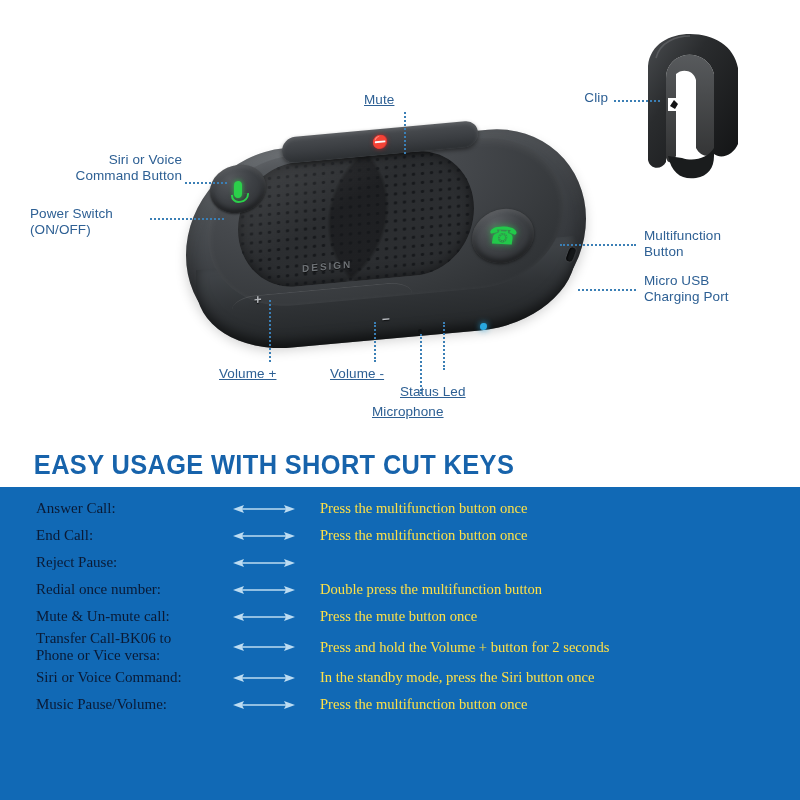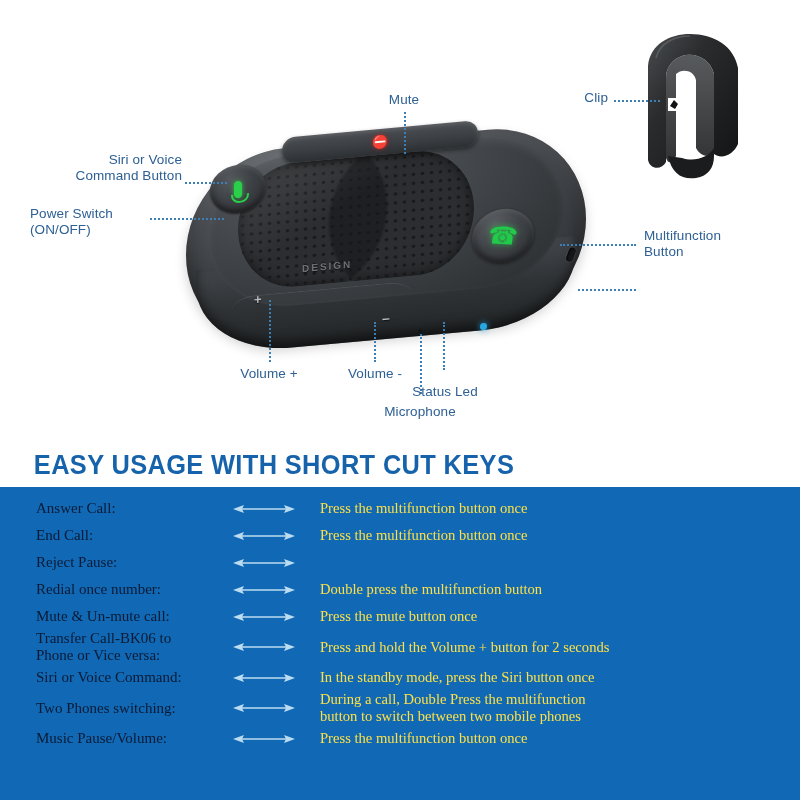--- a/index.html
+++ b/index.html
@@ -10,21 +10,21 @@
     font-family:"Liberation Sans", sans-serif;
     -webkit-font-smoothing:antialiased;
   }
   #page{position:relative;width:800px;height:800px;background:#fff;}
 
   
   #diagram{position:absolute;left:0;top:0;width:800px;height:432px;background:#fff;overflow:hidden;}
 
   .callout{position:absolute;color:#2e6094;font-size:13.5px;line-height:16px;white-space:pre-line;letter-spacing:.1px;}
   .callout.r{text-align:right;}
-  .callout.c{text-align:center;}
+  .callout.c{text-decoration:underline;}
 
   
   .leader{position:absolute;}
   .leader.h{height:0;border-top:2px dotted #3b7fb5;}
   .leader.v{width:0;border-left:2px dotted #3b7fb5;}
 
   
   #device{position:absolute;left:186px;top:133px;width:400px;height:212px;}
   .dev-shell{
     position:absolute;left:0;top:6px;width:400px;height:196px;
@@ -222,20 +222,22 @@
     <div class="callout" style="left:30px;top:206px;width:130px;">Power Switch
 (ON/OFF)</div>
 
     <div class="callout c" style="left:364px;top:92px;width:80px;">Mute</div>
 
     <div class="callout r" style="left:520px;top:90px;width:88px;">Clip</div>
 
     <div class="callout" style="left:644px;top:228px;width:130px;">Multifunction
 Button</div>
 
+    <div class="callout" style="left:644px;top:273px;width:140px;">Micro USB
+Charging Port</div>
 
     <div class="callout c" style="left:219px;top:366px;width:100px;">Volume +</div>
 
     <div class="callout c" style="left:330px;top:366px;width:90px;">Volume -</div>
 
     <div class="callout c" style="left:372px;top:404px;width:96px;">Microphone</div>
 
     <div class="callout c" style="left:400px;top:384px;width:90px;">Status Led</div>
   </div>
 
@@ -316,32 +318,20 @@
           <div class="arrowcell">
             <svg class="dbl-arrow" width="62" height="12" viewBox="0 0 62 12">
               <line x1="8" y1="6" x2="54" y2="6" stroke="#bcdcf2" stroke-width="1.6"></line>
               <polygon points="0,6 11,2 9,6 11,10" fill="#bcdcf2"></polygon>
               <polygon points="62,6 51,2 53,6 51,10" fill="#bcdcf2"></polygon>
             </svg>
           </div>
           <div class="desc">In the standby mode, press the Siri button once</div>
         </div>
         <div class="row">
-          <div class="lab">Two Phones switching:</div>
-          <div class="arrowcell">
-            <svg class="dbl-arrow" width="62" height="12" viewBox="0 0 62 12">
-              <line x1="8" y1="6" x2="54" y2="6" stroke="#bcdcf2" stroke-width="1.6"></line>
-              <polygon points="0,6 11,2 9,6 11,10" fill="#bcdcf2"></polygon>
-              <polygon points="62,6 51,2 53,6 51,10" fill="#bcdcf2"></polygon>
-            </svg>
-          </div>
-          <div class="desc">During a call, Double Press the multifunction
-button to switch between two mobile phones</div>
-        </div>
-        <div class="row">
           <div class="lab">Music Pause/Volume:</div>
           <div class="arrowcell">
             <svg class="dbl-arrow" width="62" height="12" viewBox="0 0 62 12">
               <line x1="8" y1="6" x2="54" y2="6" stroke="#bcdcf2" stroke-width="1.6"></line>
               <polygon points="0,6 11,2 9,6 11,10" fill="#bcdcf2"></polygon>
               <polygon points="62,6 51,2 53,6 51,10" fill="#bcdcf2"></polygon>
             </svg>
           </div>
           <div class="desc">Press the multifunction button once</div>
         </div>

